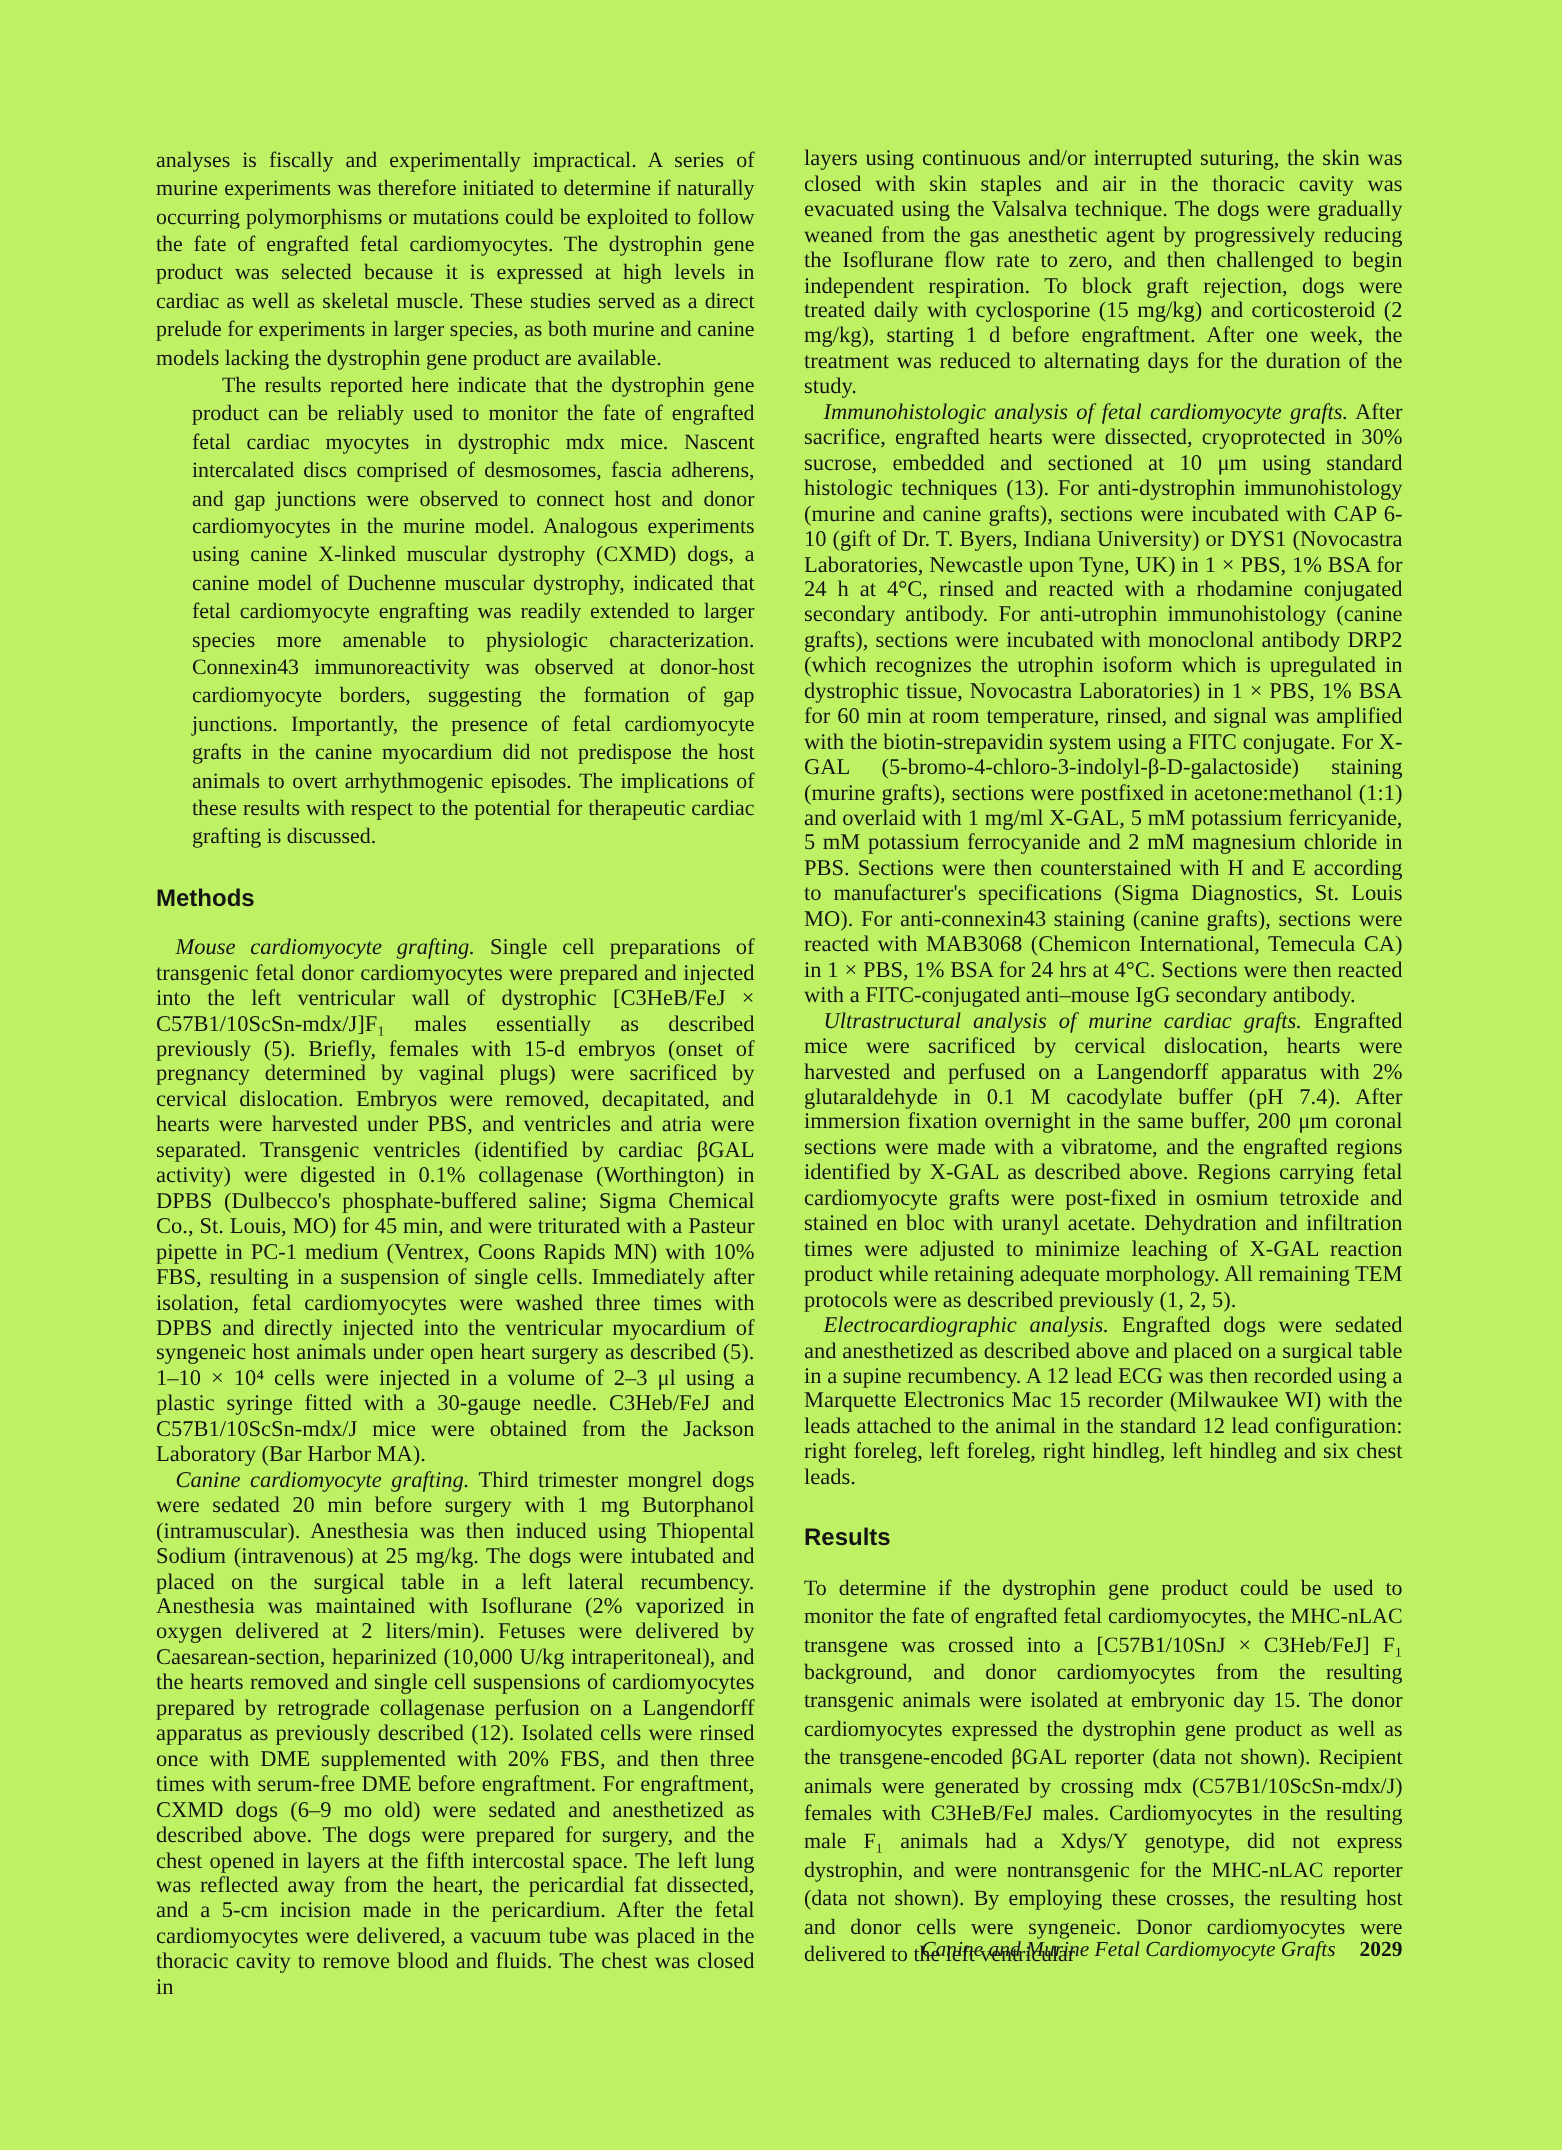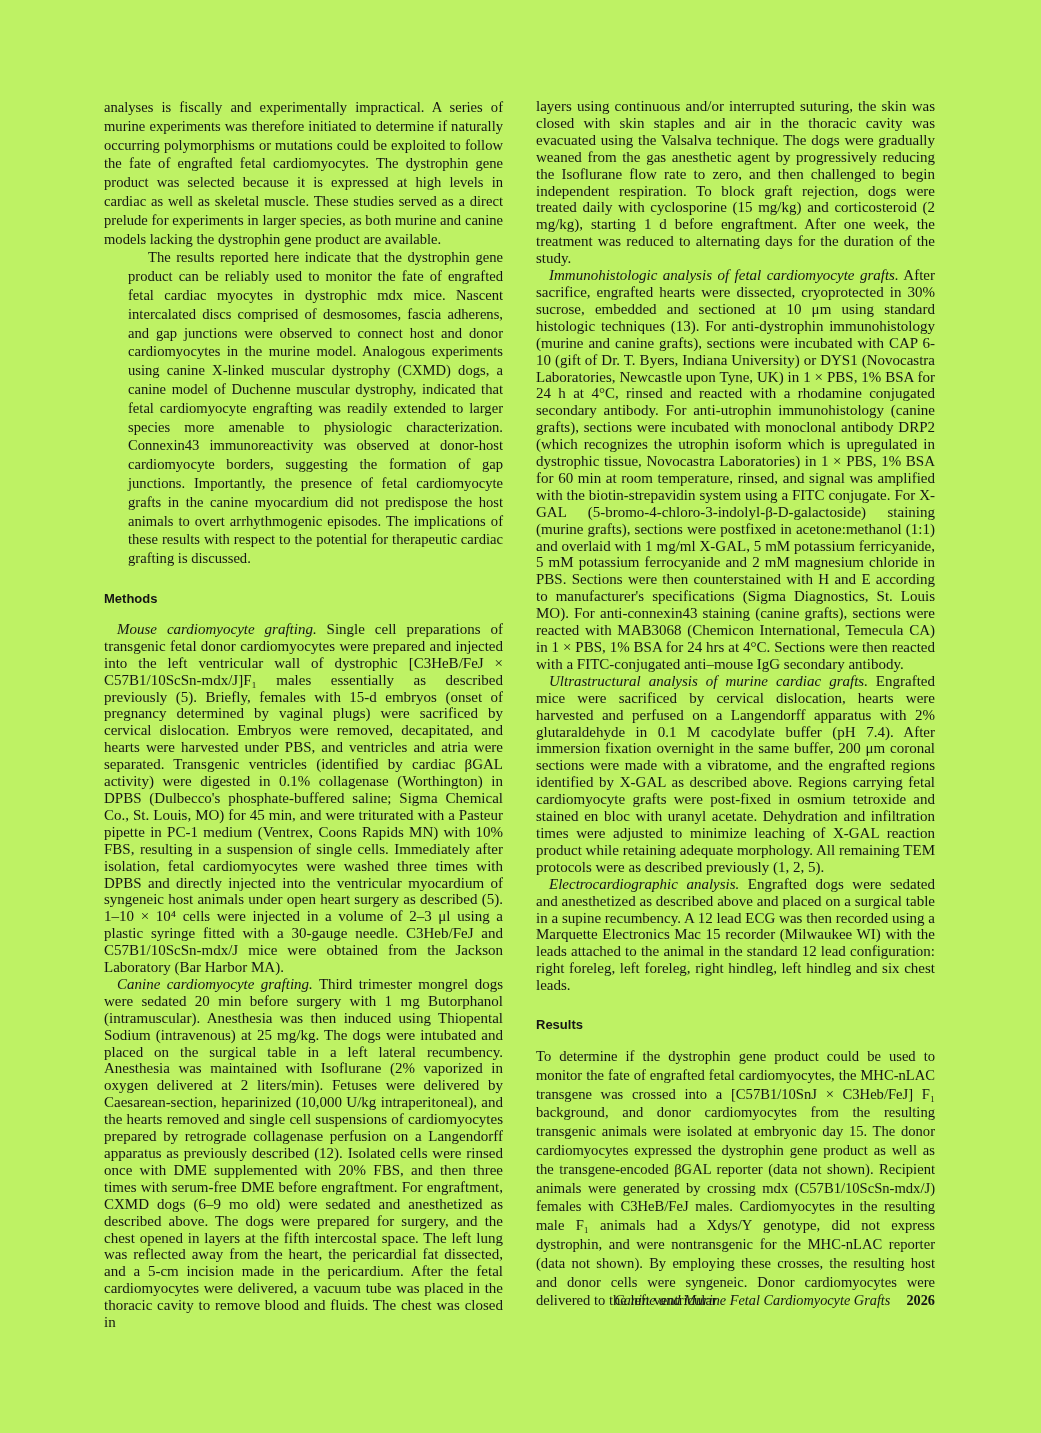--- a/index.html
+++ b/index.html
@@ -23,21 +23,21 @@
   }
   .col-left  { left: 104px; }
   .col-right { left: 536px; }
   .body-text  { font-size: 14.6px; line-height: 18.8px; }
   .small-text { font-size: 15px; line-height: 16.9px; }
   .indent-lg { text-indent: 20px; margin-left: 24px; }
   .indent-sm { text-indent: 13px; }
   .section-heading {
     font-family: "Liberation Sans", sans-serif;
     font-weight: bold;
-    font-size: 13px;
+    font-size: 16px;
     text-align: left;
     margin-top: 23px;
     margin-bottom: 15px;
   }
   .lead { font-style: italic; }
   .footer {
     position: absolute;
     top: 1292px;
     left: 536px;
     width: 399px;
@@ -77,16 +77,16 @@
 
     <p class="small-text indent-sm"><i class="lead">Electrocardiographic analysis.</i><span> Engrafted dogs were sedated and anesthetized as described above and placed on a surgical table in a supine recumbency. A 12 lead ECG was then recorded using a Marquette Electronics Mac 15 recorder (Milwaukee WI) with the leads attached to the animal in the standard 12 lead configuration: right foreleg, left foreleg, right hindleg, left hindleg and six chest leads.</span></p>
 
     <h2 class="section-heading">Results</h2>
 
     <p class="body-text">To determine if the dystrophin gene product could be used to monitor the fate of engrafted fetal cardiomyocytes, the MHC-nLAC transgene was crossed into a [C57B1/10SnJ × C3Heb/FeJ] F₁ background, and donor cardiomyocytes from the resulting transgenic animals were isolated at embryonic day 15. The donor cardiomyocytes expressed the dystrophin gene product as well as the transgene-encoded βGAL reporter (data not shown). Recipient animals were generated by crossing mdx (C57B1/10ScSn-mdx/J) females with C3HeB/FeJ males. Cardiomyocytes in the resulting male F₁ animals had a Xdys/Y genotype, did not express dystrophin, and were nontransgenic for the MHC-nLAC reporter (data not shown). By employing these crosses, the resulting host and donor cells were syngeneic. Donor cardiomyocytes were delivered to the left ventricular</p>
 
   </div>
 
   <div class="footer">
-    <span class="footer-title">Canine and Murine Fetal Cardiomyocyte Grafts</span><span class="footer-page">2026</span>
+    <span class="footer-title">Canine and Murine Fetal Cardiomyocyte Grafts</span><span class="footer-page">2029</span>
   </div>
 
 </div>
 
 </body></html>

